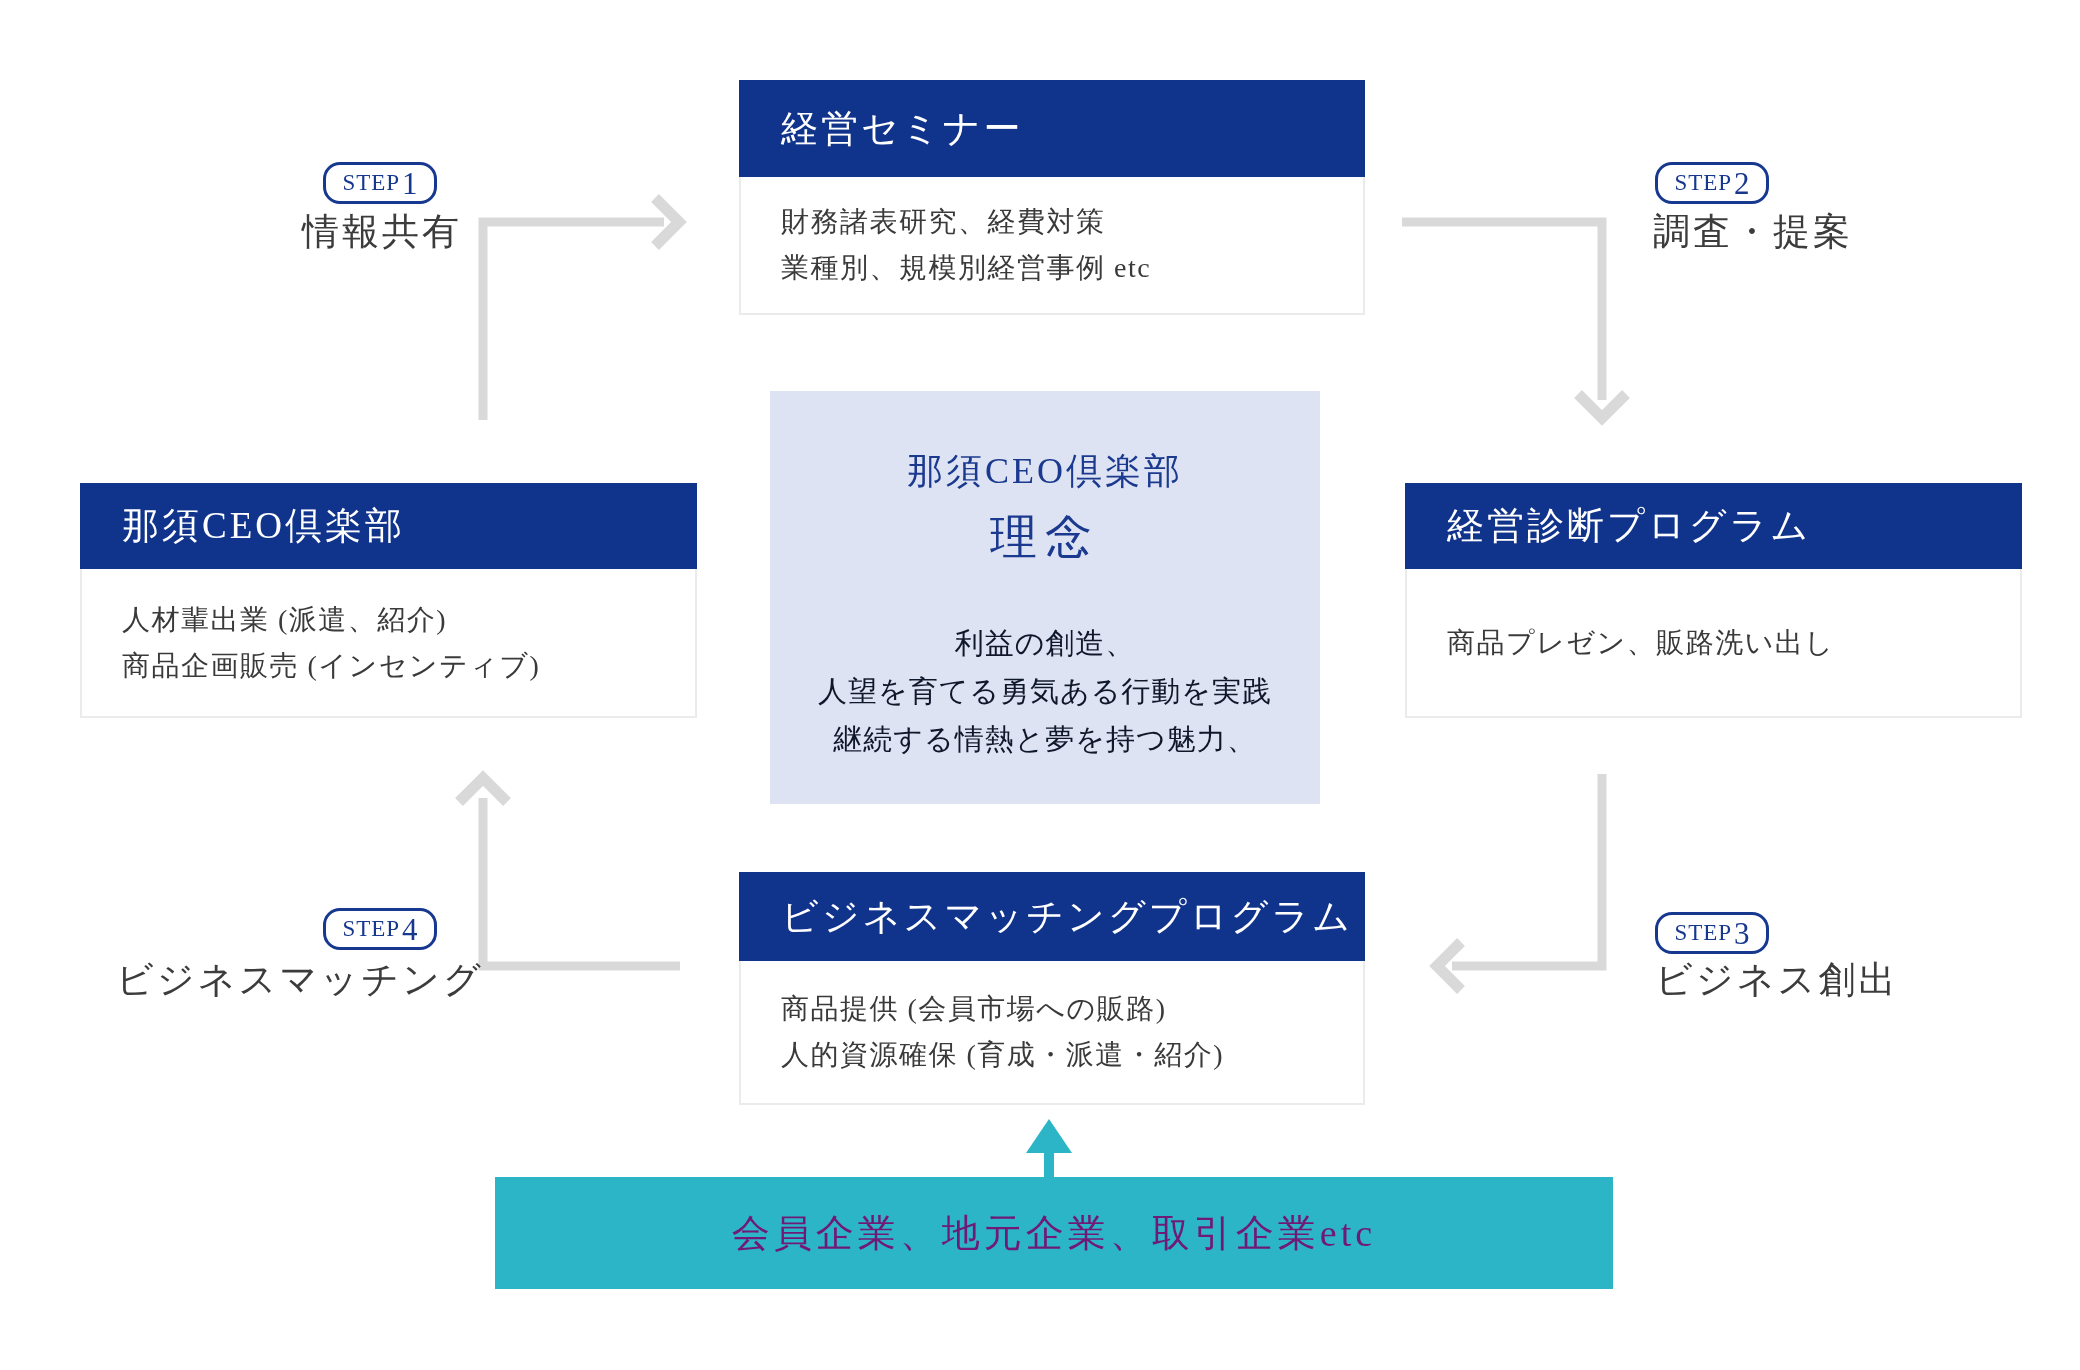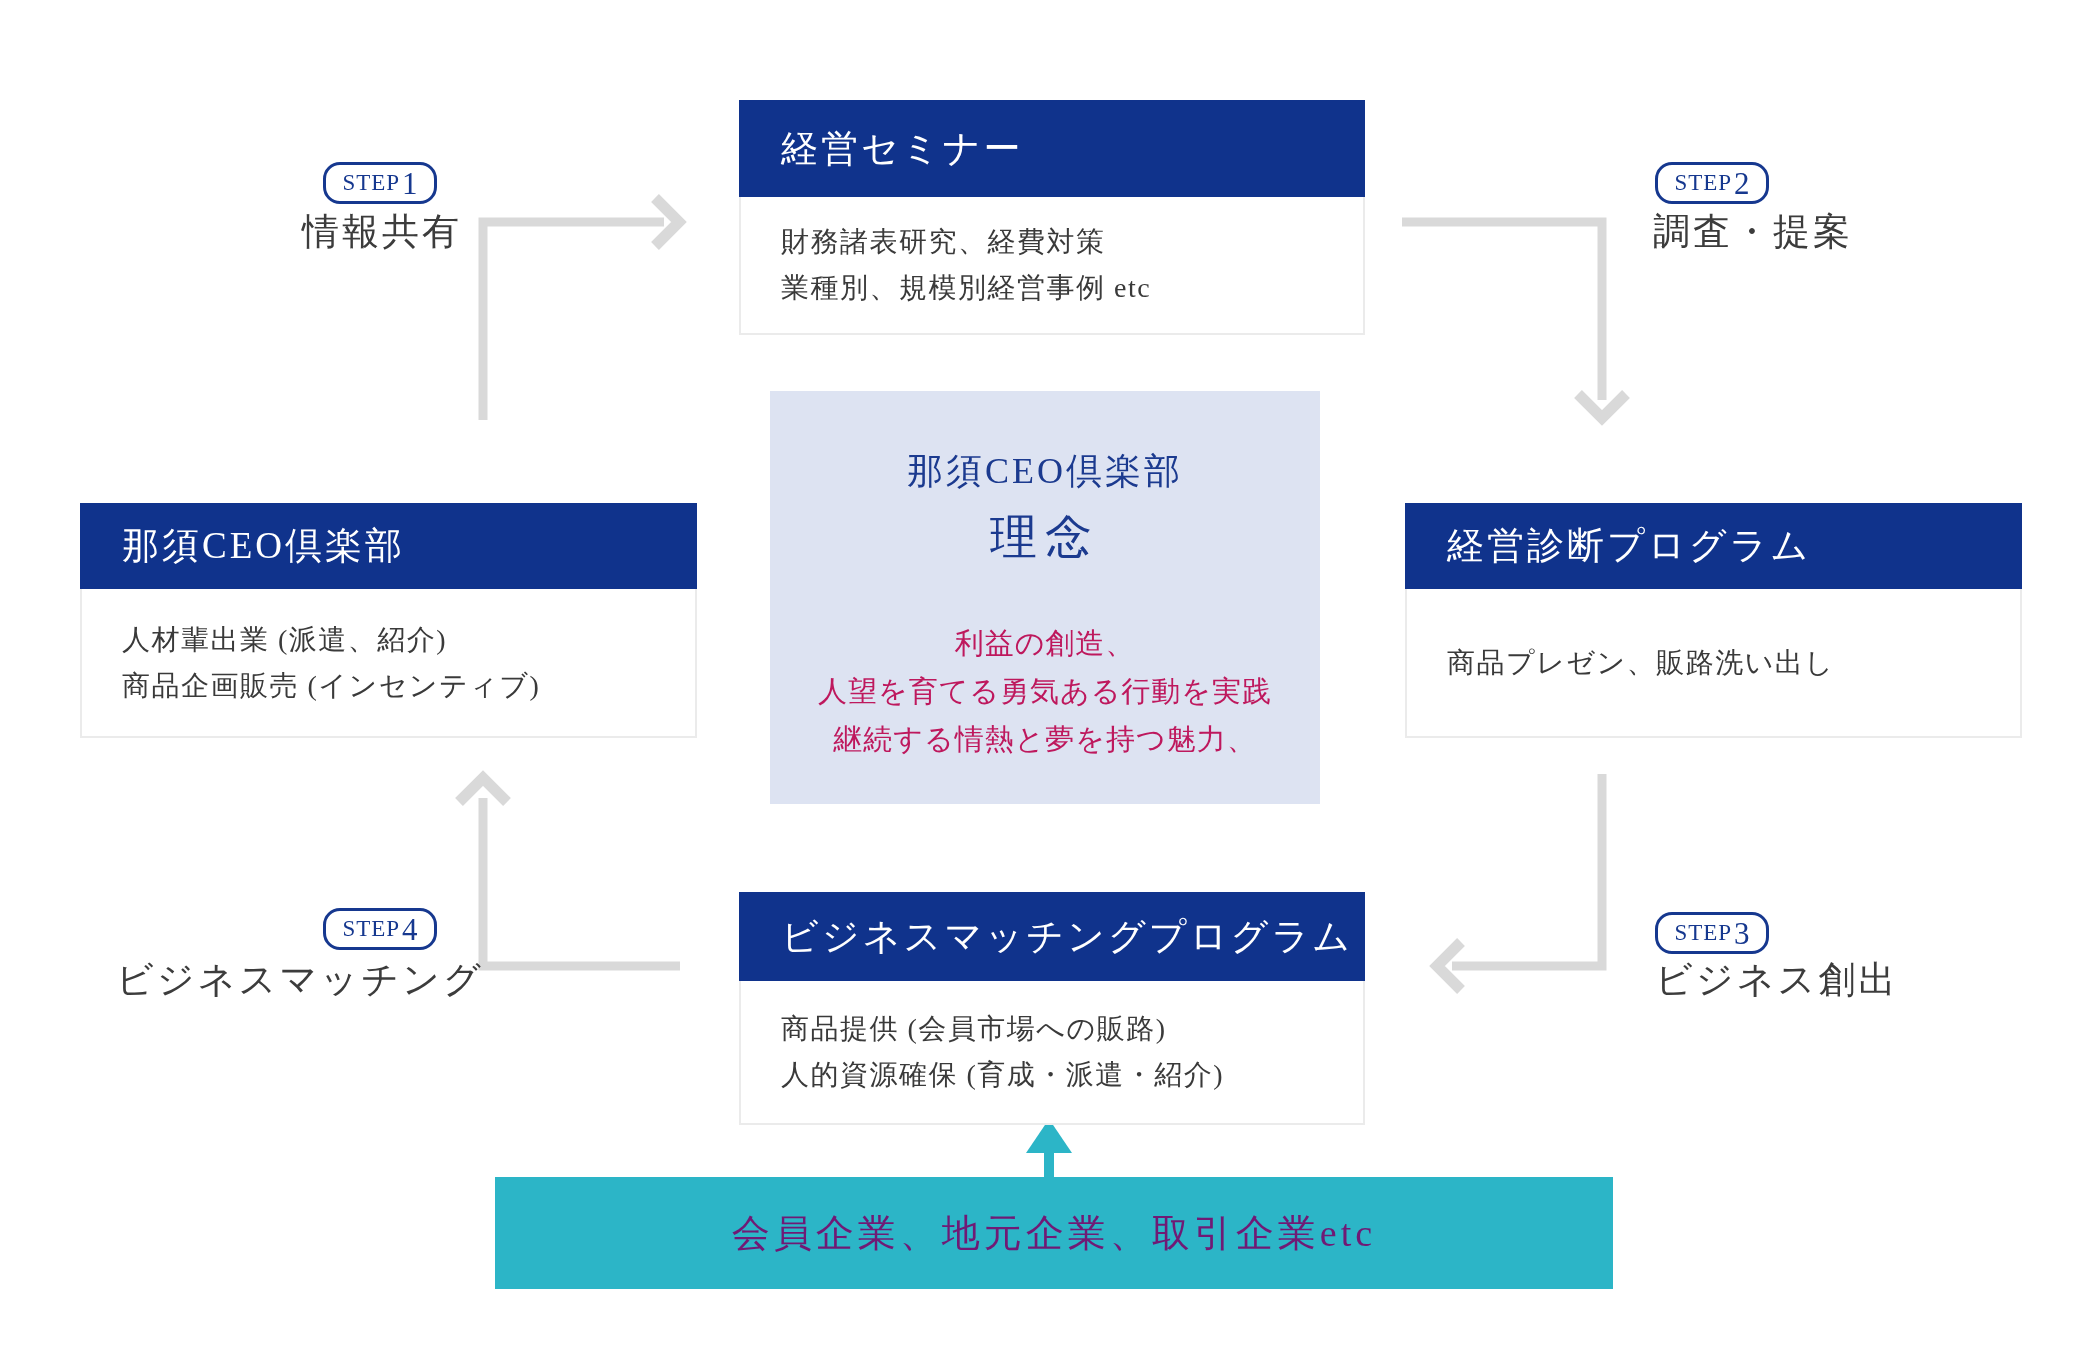--- a/index.html
+++ b/index.html
@@ -20,21 +20,20 @@
   .program-box { position: absolute; }
   .program-box .hdr {
     background: #10338c;
     color: #ffffff;
     font-size: 37px;
     letter-spacing: 3px;
     display: flex;
     align-items: center;
     padding-left: 42px;
     box-sizing: border-box;
-    margin-top: 20px;
   }
   .program-box .bod {
     background: #ffffff;
     border: 2px solid #ebebeb;
     border-top: none;
     box-sizing: border-box;
     display: flex;
     flex-direction: column;
     justify-content: center;
     padding-left: 40px;
@@ -82,21 +81,21 @@
   #center-box .c-subtitle {
     color: #1b3a8f;
     font-size: 47px;
     letter-spacing: 8px;
     margin-top: 10px;
   }
   #center-box .c-body {
     margin-top: 50px;
     font-size: 29px;
     line-height: 48px;
-    color: #be185d;
+    color: #0f172a;
     letter-spacing: 1px;
   }
 
   
   #source-bar {
     position: absolute;
     left: 495px; top: 1177px;
     width: 1118px; height: 112px;
     background: #2cb5c7;
     color: #701a75;

